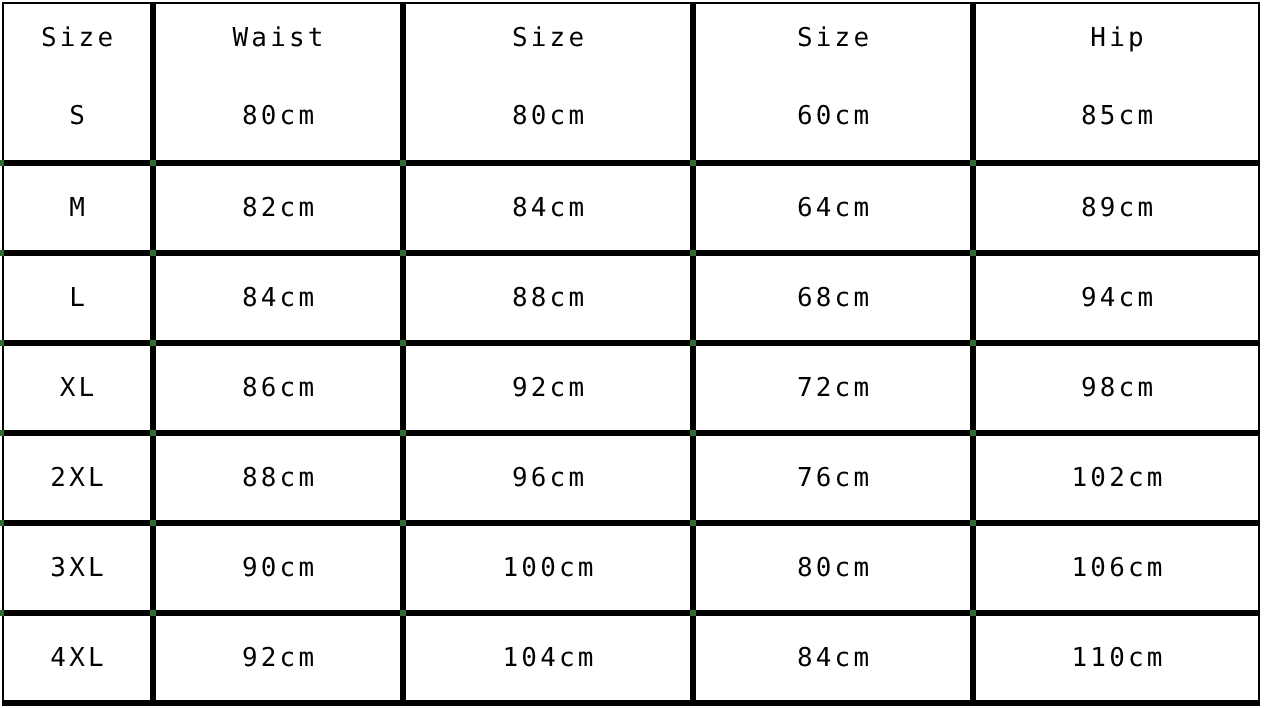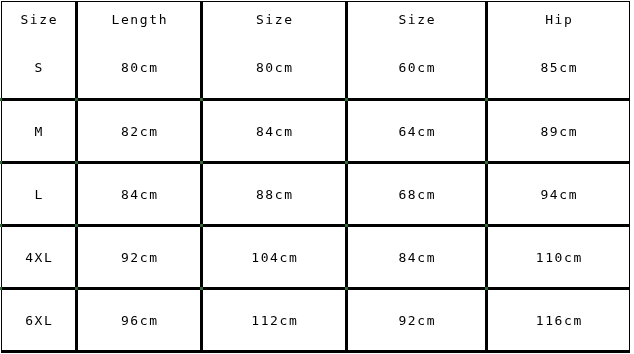--- a/index.html
+++ b/index.html
@@ -103,21 +103,21 @@
     <colgroup>
       <col class="c-size">
       <col class="c-length">
       <col class="c-bust">
       <col class="c-waist">
       <col class="c-hip">
     </colgroup>
     <thead>
       <tr>
         <th>Size</th>
-        <th>Length</th>
+        <th>Waist</th>
         <th>Size</th>
         <th>Size</th>
         <th>Hip</th>
       </tr>
     </thead>
     <tbody>
       <tr>
         <td>S</td>
         <td>80cm</td>
         <td>80cm</td>
@@ -132,28 +132,42 @@
         <td>89cm</td>
       </tr>
       <tr>
         <td>L</td>
         <td>84cm</td>
         <td>88cm</td>
         <td>68cm</td>
         <td>94cm</td>
       </tr>
       <tr>
+        <td>XL</td>
+        <td>86cm</td>
+        <td>92cm</td>
+        <td>72cm</td>
+        <td>98cm</td>
+      </tr>
+      <tr>
+        <td>2XL</td>
+        <td>88cm</td>
+        <td>96cm</td>
+        <td>76cm</td>
+        <td>102cm</td>
+      </tr>
+      <tr>
+        <td>3XL</td>
+        <td>90cm</td>
+        <td>100cm</td>
+        <td>80cm</td>
+        <td>106cm</td>
+      </tr>
+      <tr>
         <td>4XL</td>
         <td>92cm</td>
         <td>104cm</td>
         <td>84cm</td>
         <td>110cm</td>
       </tr>
-      <tr>
-        <td>6XL</td>
-        <td>96cm</td>
-        <td>112cm</td>
-        <td>92cm</td>
-        <td>116cm</td>
-      </tr>
     </tbody>
   </table>
 </div>
 
 </body></html>

